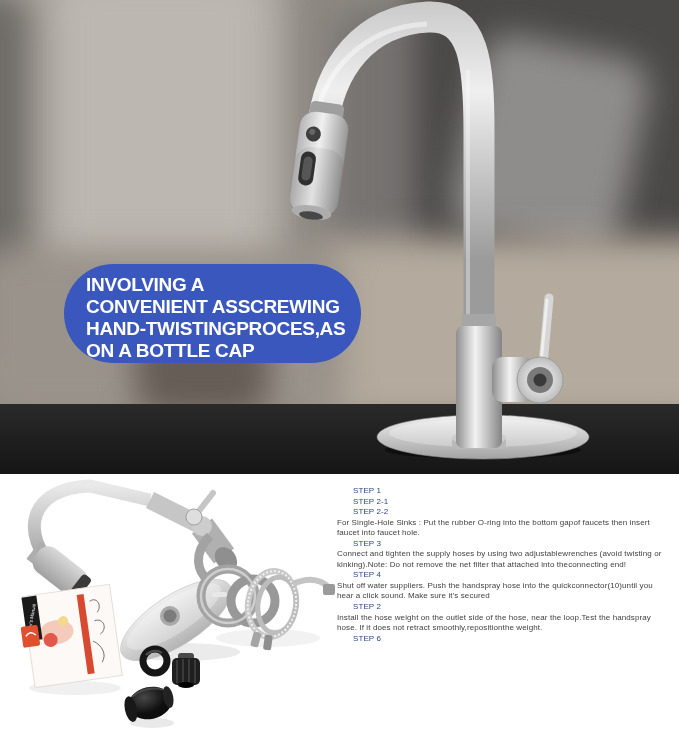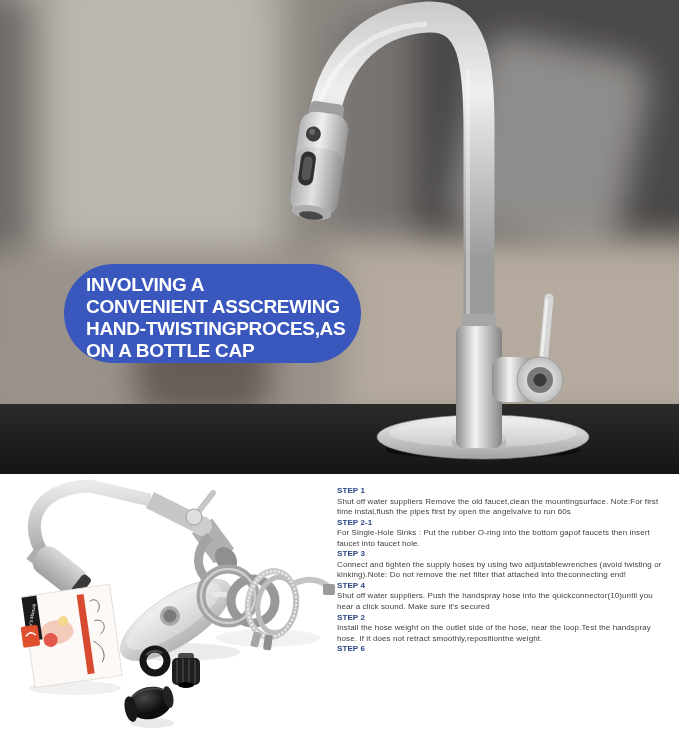--- a/index.html
+++ b/index.html
@@ -33,21 +33,21 @@
     padding:10px 0 0 22px;box-sizing:border-box;
   }
   
   .lower{position:absolute;left:0;top:474px;width:679px;height:260px;background:#fff;}
   .parts-svg{position:absolute;left:0;top:0;width:335px;height:260px;}
   .steps{
     position:absolute;left:337px;top:12px;width:334px;
     font-size:8px;line-height:10.55px;letter-spacing:0.1px;
     color:var(--body-text,#3f3f3f);
   }
-  .step-label{font-weight:bold;color:var(--step-label,#2a4585);}
+  .step-label{font-weight:normal;color:var(--step-label,#2a4585);margin-left:16px;}
 </style>
 </head>
 <body>
 
 <div class="stage">
 
   <section class="hero">
     <div class="hero-bg">
       <i class="blob b-base"></i>
       <i class="blob b-tl"></i>
@@ -240,26 +240,26 @@
         <ellipse cx="150" cy="229" rx="22" ry="16" fill="url(#p-weight)"></ellipse>
         <ellipse cx="130" cy="231" rx="6" ry="13" fill="#181818"></ellipse>
         <ellipse cx="169" cy="227" rx="5" ry="11" fill="#222222"></ellipse>
         <path d="M 134 219 q 16 -8 32 0" stroke="#555" stroke-width="2" fill="none" opacity="0.7"></path>
       </g>
     </svg>
 
     <div class="steps">
       <div class="step">
         <div class="step-label">STEP 1</div>
-        <div class="step-text">Shut off water suppliers Remove the old faucet,clean the mountingsurface. Note:For first time instal,flush the pipes first by open the angelvalve to run 60s</div>
       </div>
       <div class="step">
         <div class="step-label">STEP 2-1</div>
       </div>
       <div class="step">
+        <div class="step-label">STEP 2-2</div>
         <div class="step-text">For Single-Hole Sinks : Put the rubber O-ring into the bottom gapof faucets then insert faucet into faucet hole.</div>
       </div>
       <div class="step">
         <div class="step-label">STEP 3</div>
         <div class="step-text">Connect and tighten the supply hoses by using two adjustablewrenches (avoid twisting or kinking).Note: Do not remove the net filter that attached into theconnecting end!</div>
       </div>
       <div class="step">
         <div class="step-label">STEP 4</div>
         <div class="step-text">Shut off water suppliers. Push the handspray hose into the quickconnector(10)until you hear a click sound. Make sure it's secured</div>
       </div>

